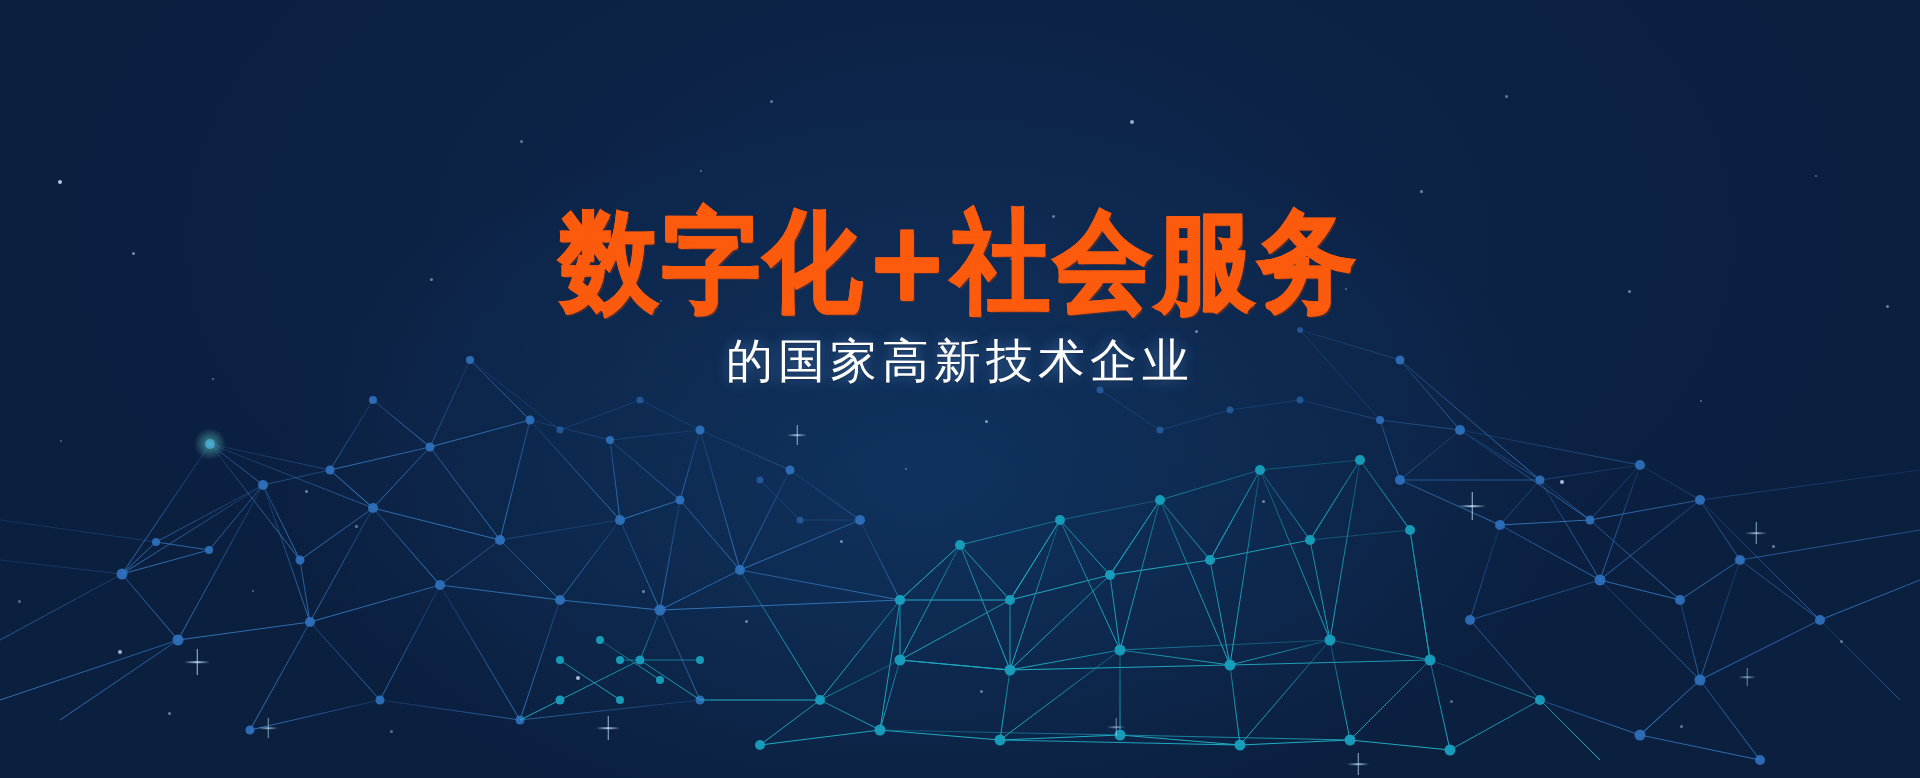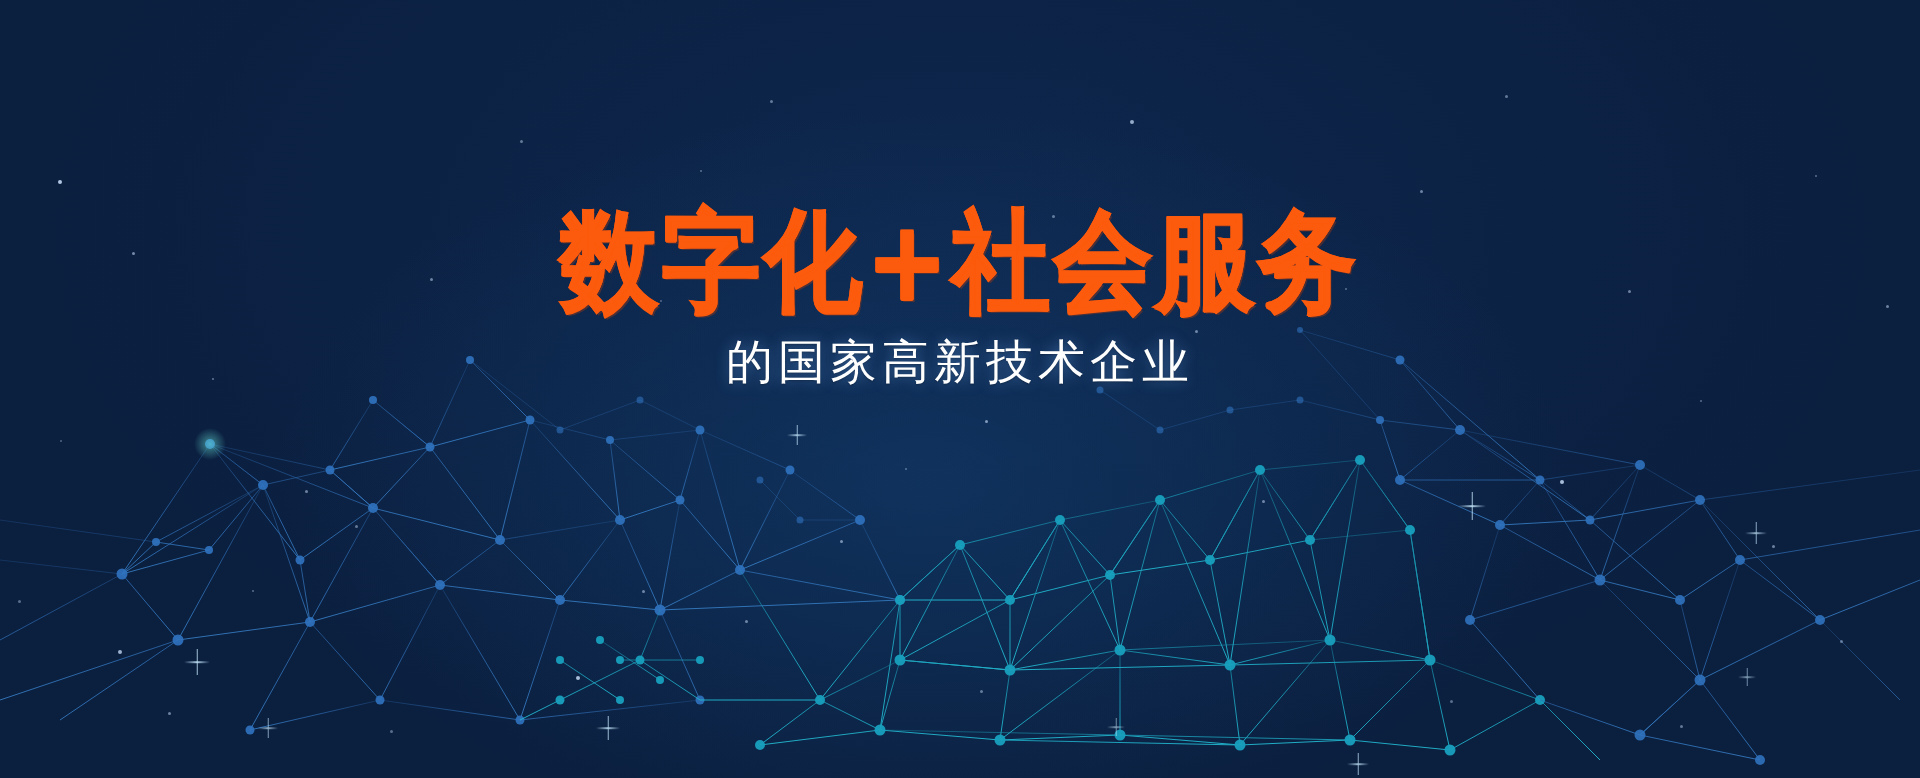--- a/index.html
+++ b/index.html
@@ -55,21 +55,21 @@
       0 0 1px #fc5a0c,
       1px 0 0 #fc5a0c,
       -1px 0 0 #fc5a0c,
       0 1px 0 #fc5a0c,
       0 -1px 0 #fc5a0c,
       2px 2px 0 rgba(190,60,8,0.35);
     -webkit-text-stroke: 2px #fc5a0c;
   }
   .hero-subtitle {
     margin: 30px 0 0 0;
-    font-family: Liberation Sans, sans-serif;
+    font-family: Liberation Serif, serif;
     font-weight: 400;
     font-size: 47px;
     line-height: 1.1;
     letter-spacing: 5px;
     color: #ffffff;
     white-space: nowrap;
     text-shadow: 0 0 14px rgba(120,180,255,0.45), 0 1px 2px rgba(0,0,0,0.35);
   }
   
   .star {

